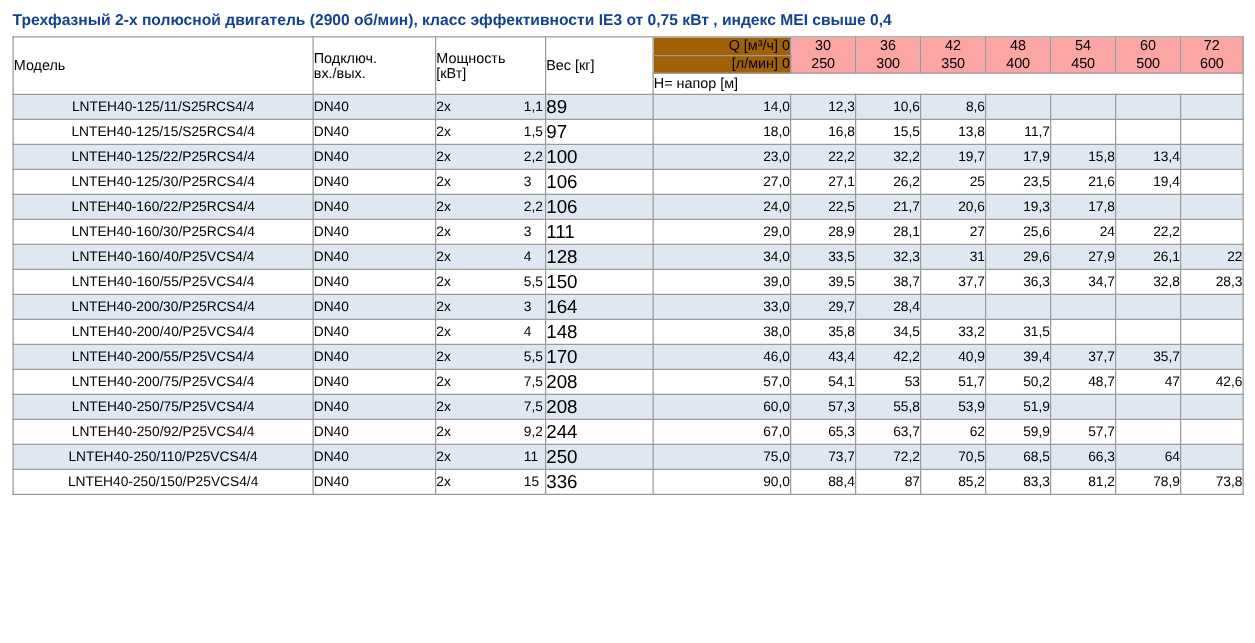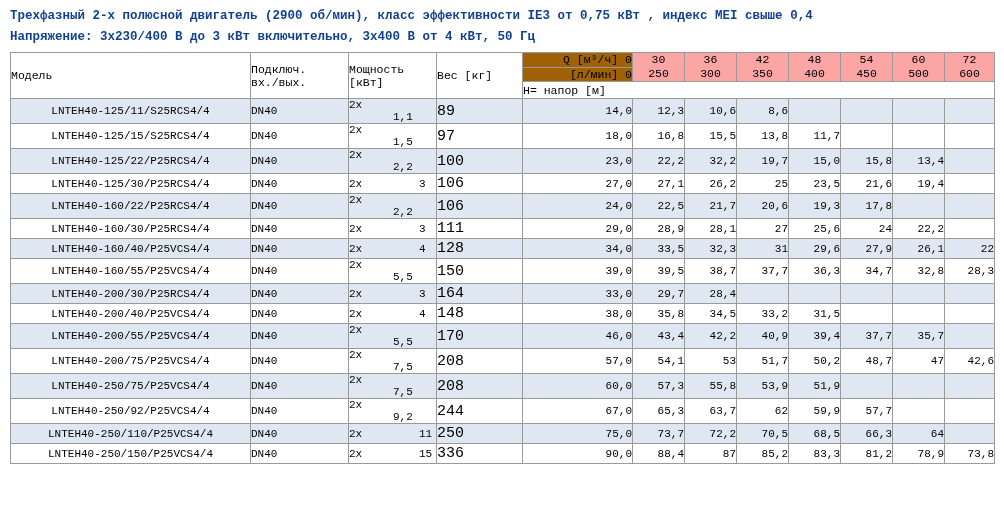--- a/index.html
+++ b/index.html
@@ -13,21 +13,20 @@
     font-family: "Liberation Sans", sans-serif;
     color: #000000;
     overflow: hidden;
   }
   .page {
     position: relative;
     width: 1004px;
     height: 396px;
     box-sizing: border-box;
     padding: 8px 10px 0 10px;
-    font-family: Liberation Mono, monospace;
   }
   .head-line {
     font-size: 12.5px;
     font-weight: bold;
     color: #12428f;
     line-height: 16px;
     white-space: nowrap;
   }
   .head-line.first { margin-bottom: 5px; }
   .head-line.second { color: #12428f; margin-bottom: 7px; }
@@ -108,21 +107,20 @@
     padding: 3px 6px 3px 2px;
     font-size: 11px;
   }
 </style>
 </head>
 <body>
 
 <div class="page">
 
   <div class="head-line first">Трехфазный 2-х полюсной двигатель (2900 об/мин), класс эффективности IE3 от 0,75 кВт ,  индекс MEI свыше 0,4</div>
-  <div class="head-line second">Напряжение: 3х230/400 В до 3 кВт включительно, 3х400 В от 4 кВт, 50 Гц</div>
 
   <table class="spec">
     <colgroup>
       <col style="width:240px">
       <col style="width:98px">
       <col style="width:88px">
       <col style="width:86px">
       <col style="width:110px">
       <col style="width:52px">
       <col style="width:52px">
@@ -212,21 +210,21 @@
         </tr>
         <tr class="row-alt">
           <td class="model">LNTEH40-125/22/P25RCS4/4</td>
           <td class="conn">DN40</td>
           <td class="pow"><span class="x">2х</span><span class="v">2,2</span></td>
           <td class="weight">100</td>
           <td class="val">23,0</td>
           <td class="val">22,2</td>
           <td class="val">32,2</td>
           <td class="val">19,7</td>
-          <td class="val">15,0</td>
+          <td class="val">17,9</td>
           <td class="val">15,8</td>
           <td class="val">13,4</td>
           <td class="val"></td>
         </tr>
         <tr class="row-white">
           <td class="model">LNTEH40-125/30/P25RCS4/4</td>
           <td class="conn">DN40</td>
           <td class="pow"><span class="x">2х</span><span class="v">3</span></td>
           <td class="weight">106</td>
           <td class="val">27,0</td>

